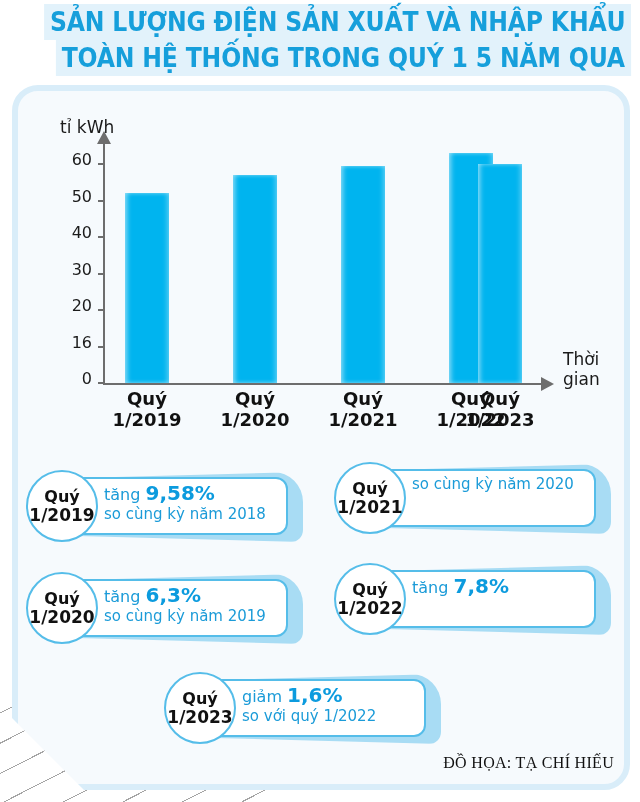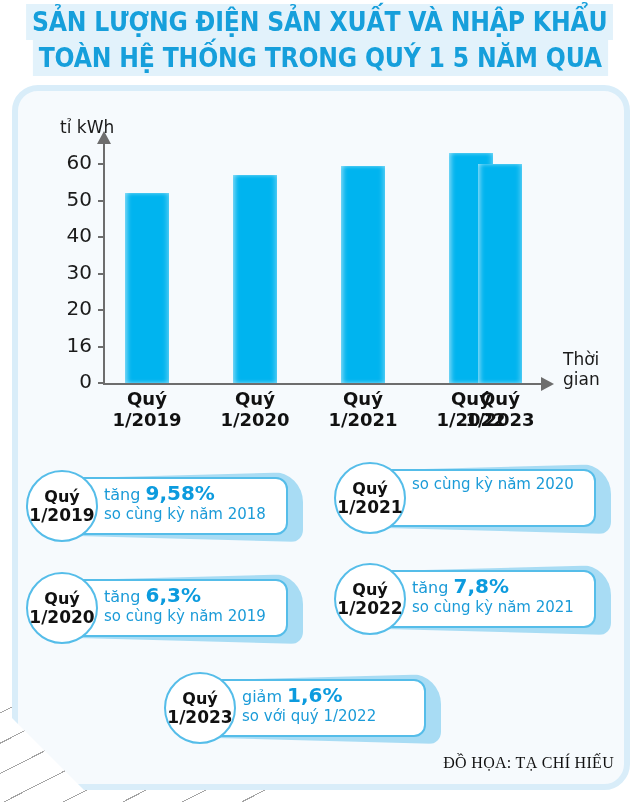--- a/index.html
+++ b/index.html
@@ -29,21 +29,21 @@
         rgba(90,90,90,0.55) 27px
       );
     z-index: 0;
   }
 
   
   .title-wrap {
     position: absolute;
     left: 0; top: 4px;
     width: 640px;
-    text-align: center;
+    text-align: right;
     z-index: 5;
   }
   .title-line {
     display: inline-block;
     color: #169FDB;
     background: #E2F2FB;
     font-weight: 700;
     font-size: 27px;
     letter-spacing: -0.2px;
     line-height: 36px;
@@ -118,21 +118,21 @@
     width: 0; height: 0;
     border-top: 7px solid transparent;
     border-bottom: 7px solid transparent;
     border-left: 13px solid #6d6d6d;
   }
   .ytick {
     position: absolute;
     right: 0;
     width: 44px;
     text-align: right;
-    font-size: 20px;
+    font-size: 16px;
     color: #1b1b1b;
     font-family: "DejaVu Sans", sans-serif;
   }
   .ytick-holder {
     position: absolute;
     left: 36px; top: 0;
     width: 50px; height: 300px;
   }
   .ytick-mark {
     position: absolute;
@@ -353,21 +353,20 @@
     </div>
     <div class="callout" style="left: 330px; top: 563px;">
       <div class="ribbon"></div>
       <div class="pill"></div>
       <div class="circle">
         <div class="c1">Quý</div>
         <div class="c2">1/2022</div>
       </div>
       <div class="calltext">
         <div class="l1"><span>tăng </span><b>7,8%</b></div>
-        <div class="l2">so cùng kỳ năm 2021</div>
       </div>
     </div>
     <div class="callout" style="left: 160px; top: 672px;">
       <div class="ribbon"></div>
       <div class="pill"></div>
       <div class="circle">
         <div class="c1">Quý</div>
         <div class="c2">1/2023</div>
       </div>
       <div class="calltext">

